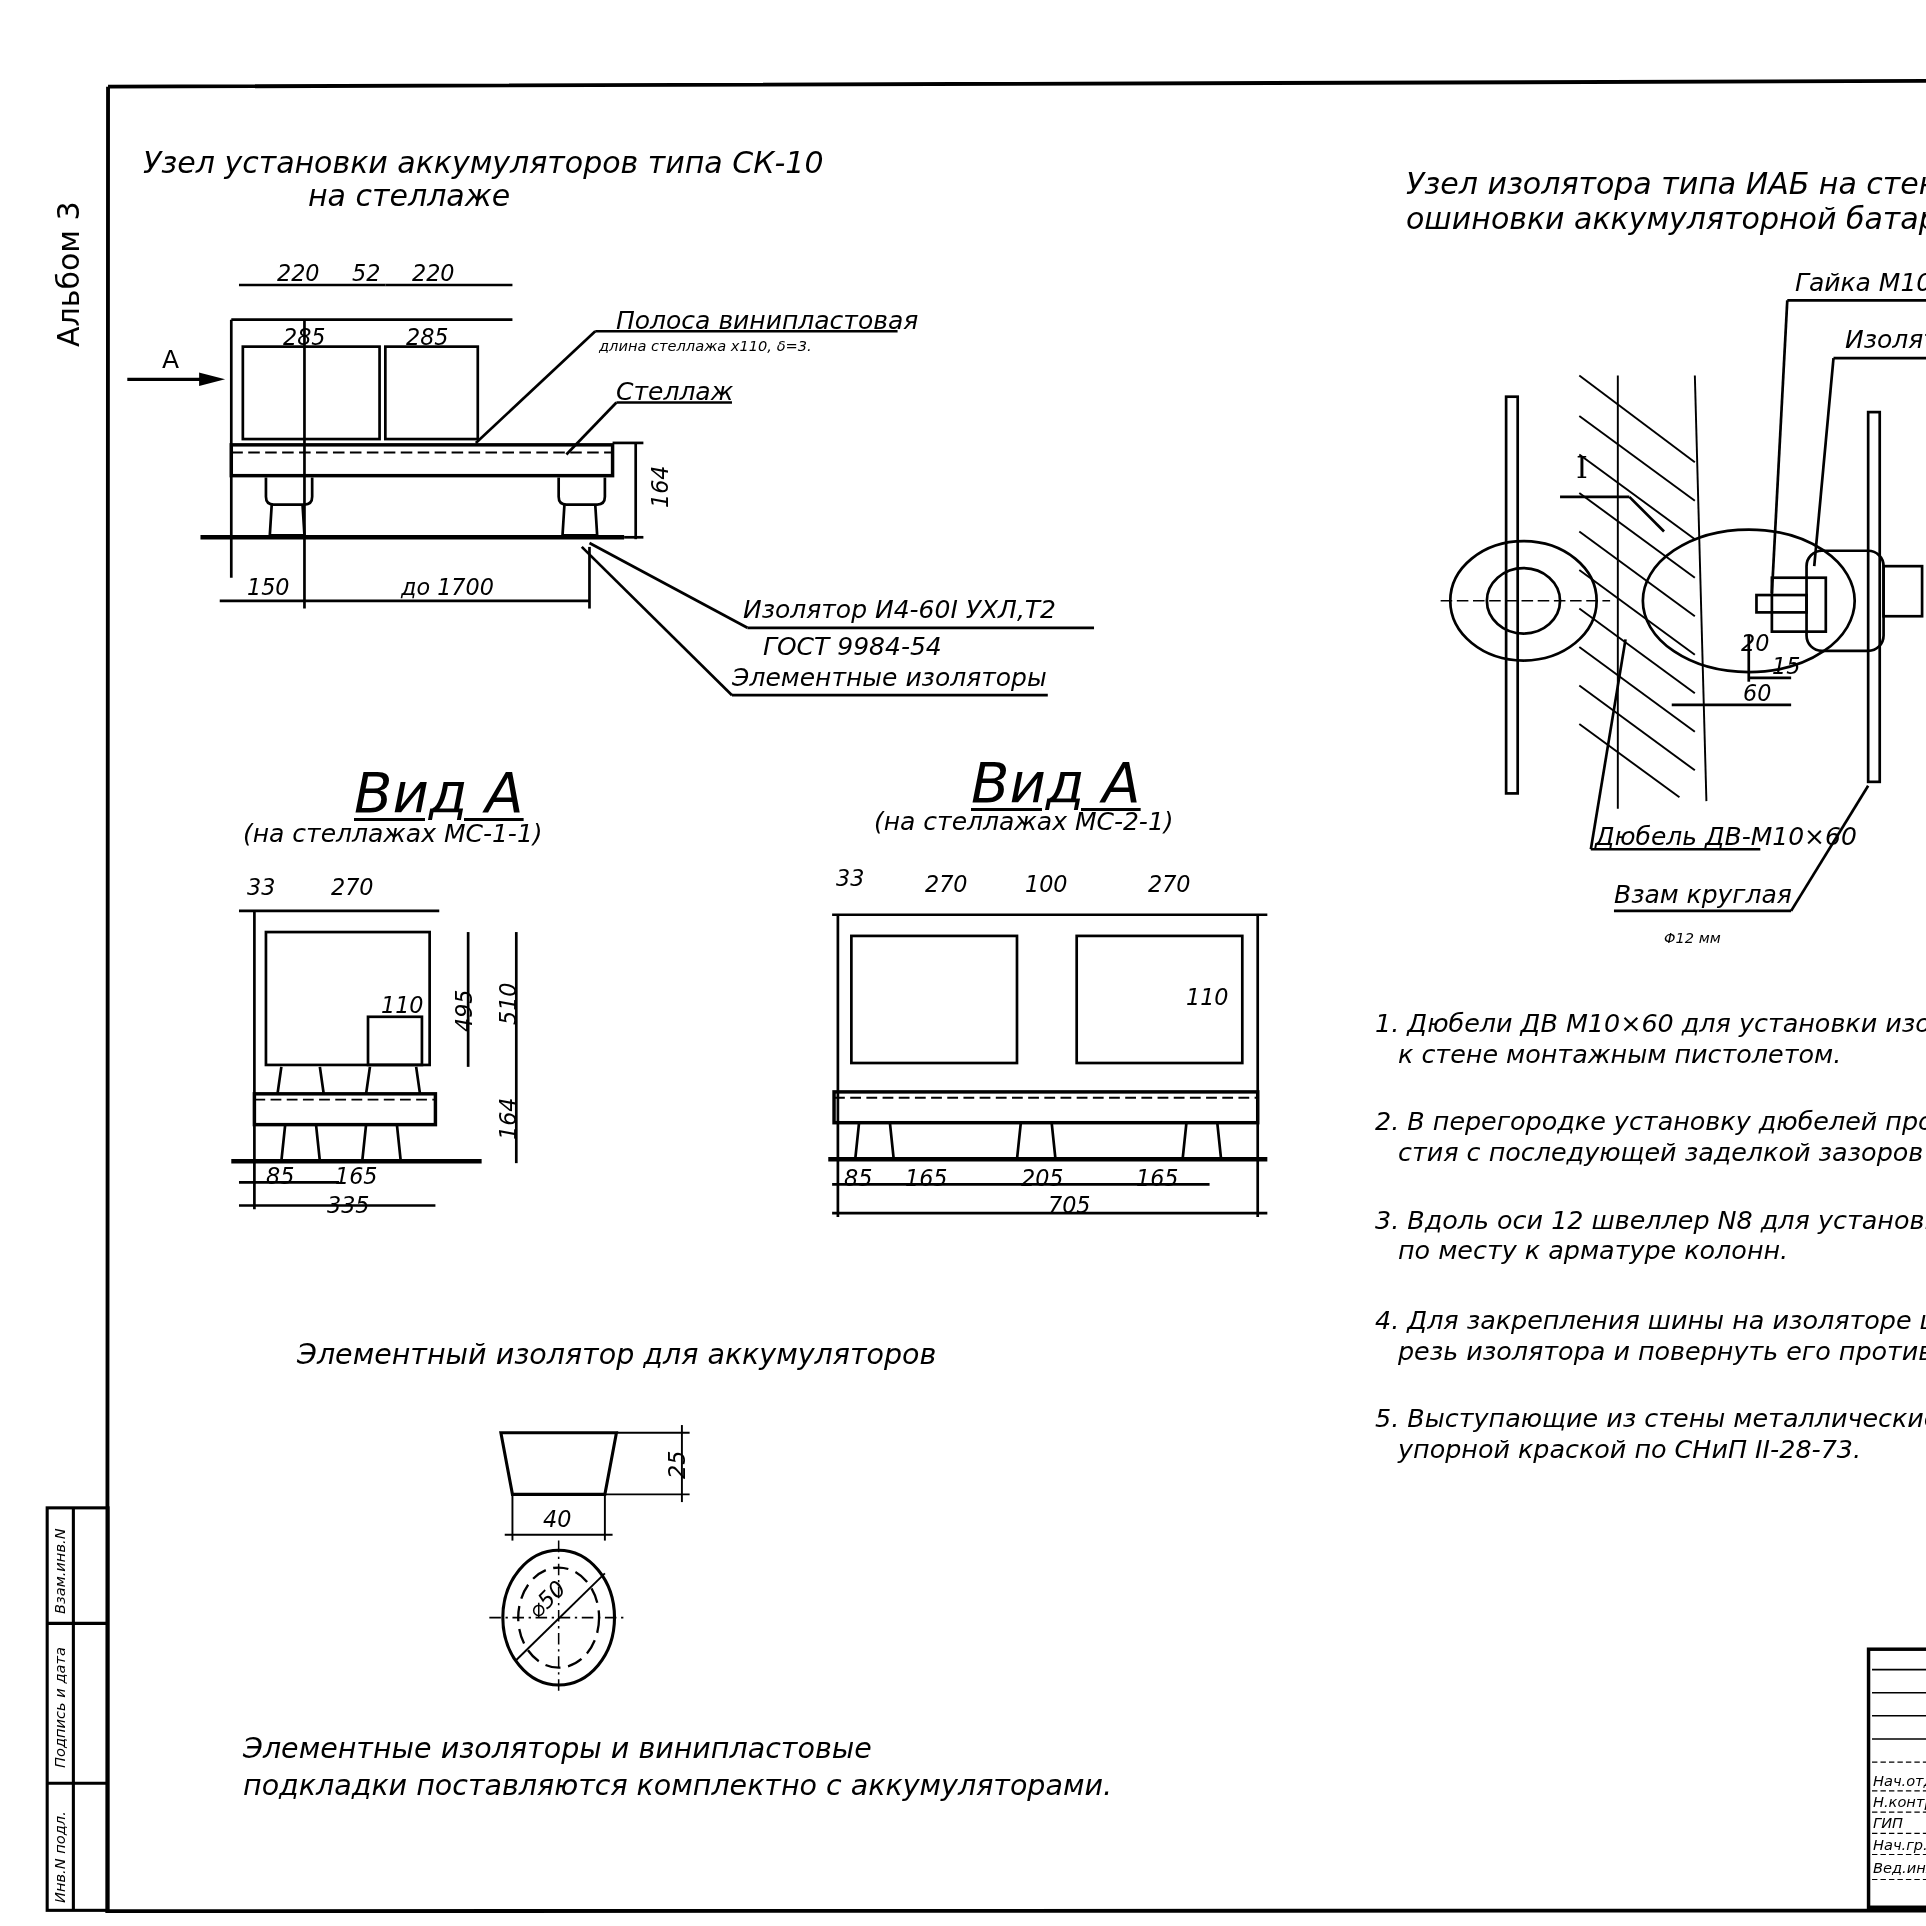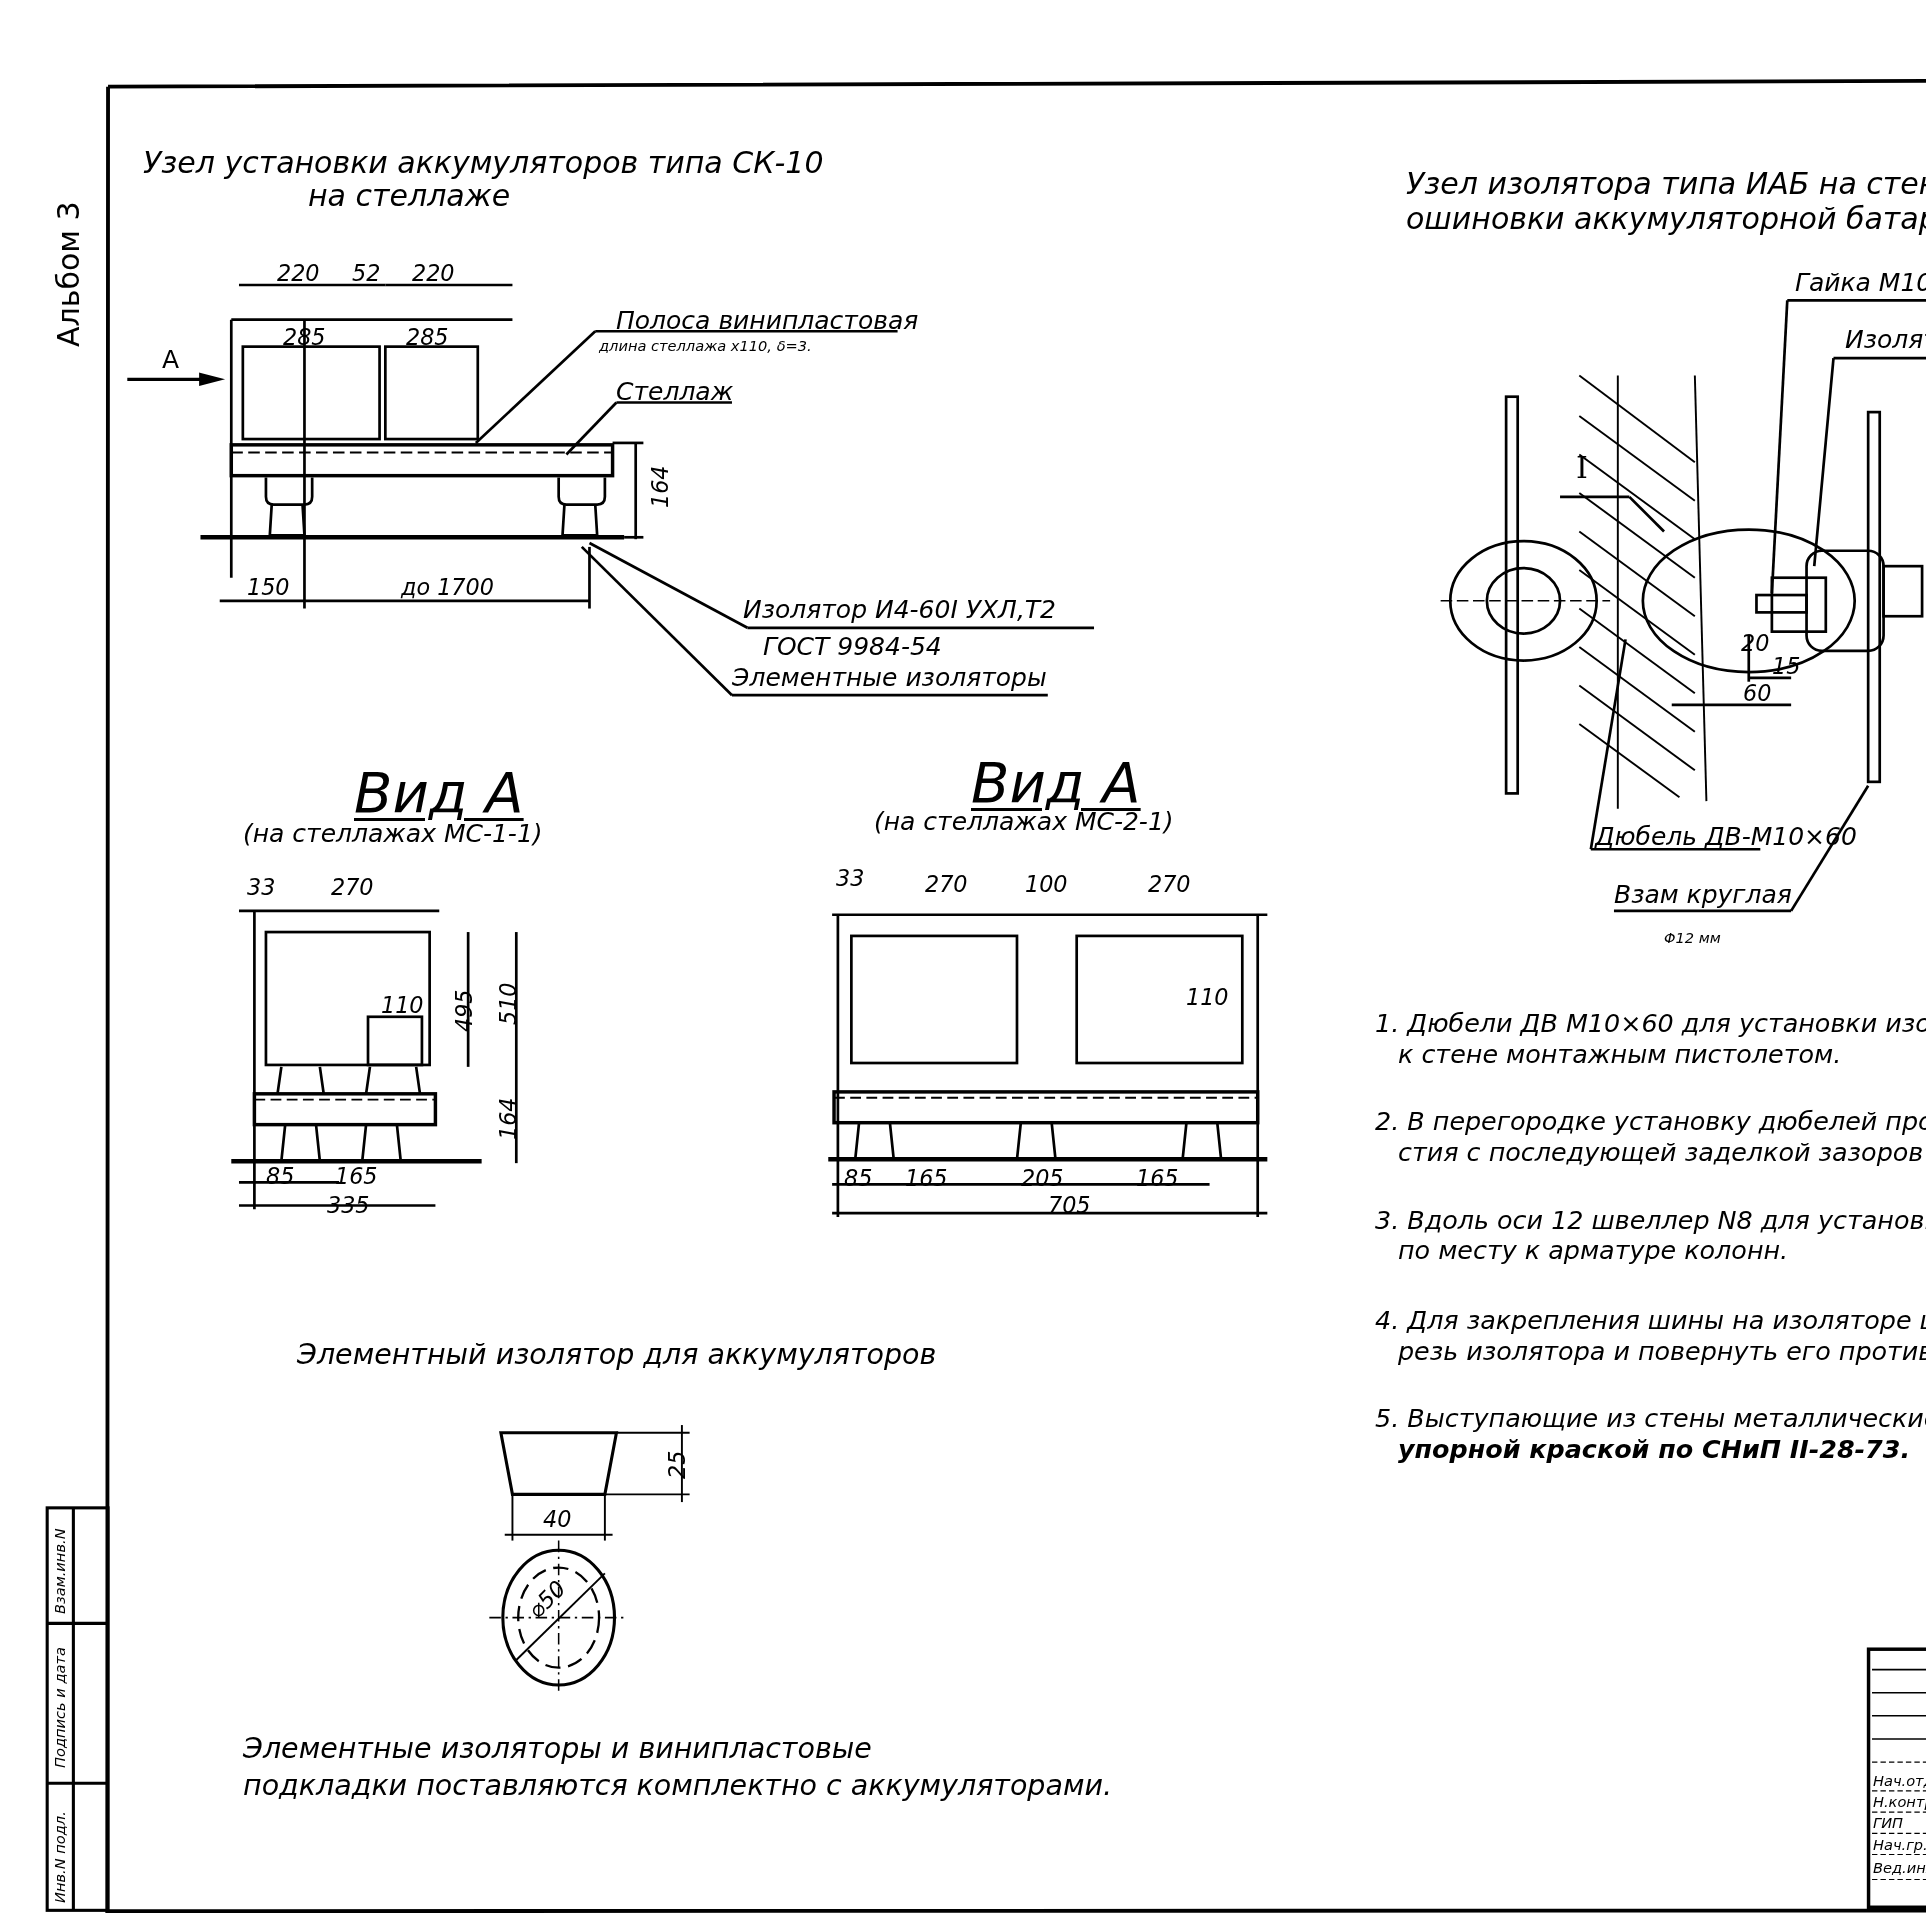--- a/index.html
+++ b/index.html
@@ -290,21 +290,21 @@
   <div>
     <div class="t note" style="left:1375px; top:1011px;">1. Дюбели ДВ М10×60 для установки изоляторов типа ИАБ пристрелить</div>
     <div class="t note" style="left:1398px; top:1042px;">к стене монтажным пистолетом.</div>
     <div class="t note" style="left:1375px; top:1109px;">2. В перегородке установку дюбелей производить в просверленные отвер-</div>
     <div class="t note" style="left:1398px; top:1140px;">стия с последующей заделкой зазоров цементным раствором.</div>
     <div class="t note" style="left:1375px; top:1208px;">3. Вдоль оси 12 швеллер N8 для установки изоляторов приварить</div>
     <div class="t note" style="left:1398px; top:1238px;">по месту к арматуре колонн.</div>
     <div class="t note" style="left:1375px; top:1308px;">4. Для закрепления шины на изоляторе шину заложить в верхнюю про-</div>
     <div class="t note" style="left:1398px; top:1339px;">резь изолятора и повернуть его против часовой стрелки до упора.</div>
     <div class="t note" style="left:1375px; top:1406px;">5. Выступающие из стены металлические части покрасить кислото-</div>
-    <div class="t note" style="left:1398px; top:1437px;font-weight:bold;">упорной краской по СНиП II-28-73.</div>
+    <div class="t note" style="left:1398px; top:1437px;">упорной краской по СНиП II-28-73.</div>
   </div>
 
   <div class="t tbs rot" style="left:53px; top:1614px;">Взам.инв.N</div>
   <div class="t tbs rot" style="left:53px; top:1768px;">Подпись и дата</div>
   <div class="t tbs rot" style="left:53px; top:1903px;">Инв.N подл.</div>
 
   <div>
     <div class="t tbs" style="left:1873px; top:1774px;">Нач.отд.</div>
 
     <div class="t tbs" style="left:1873px; top:1795px;">Н.контр.</div>

